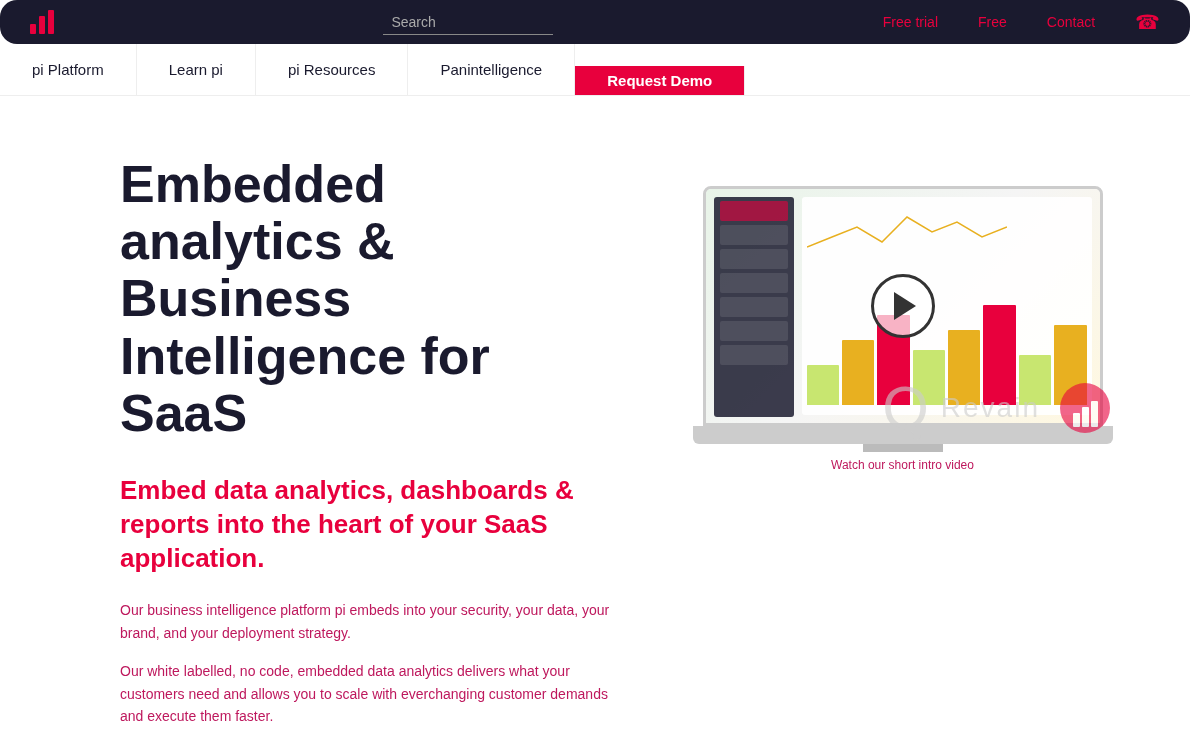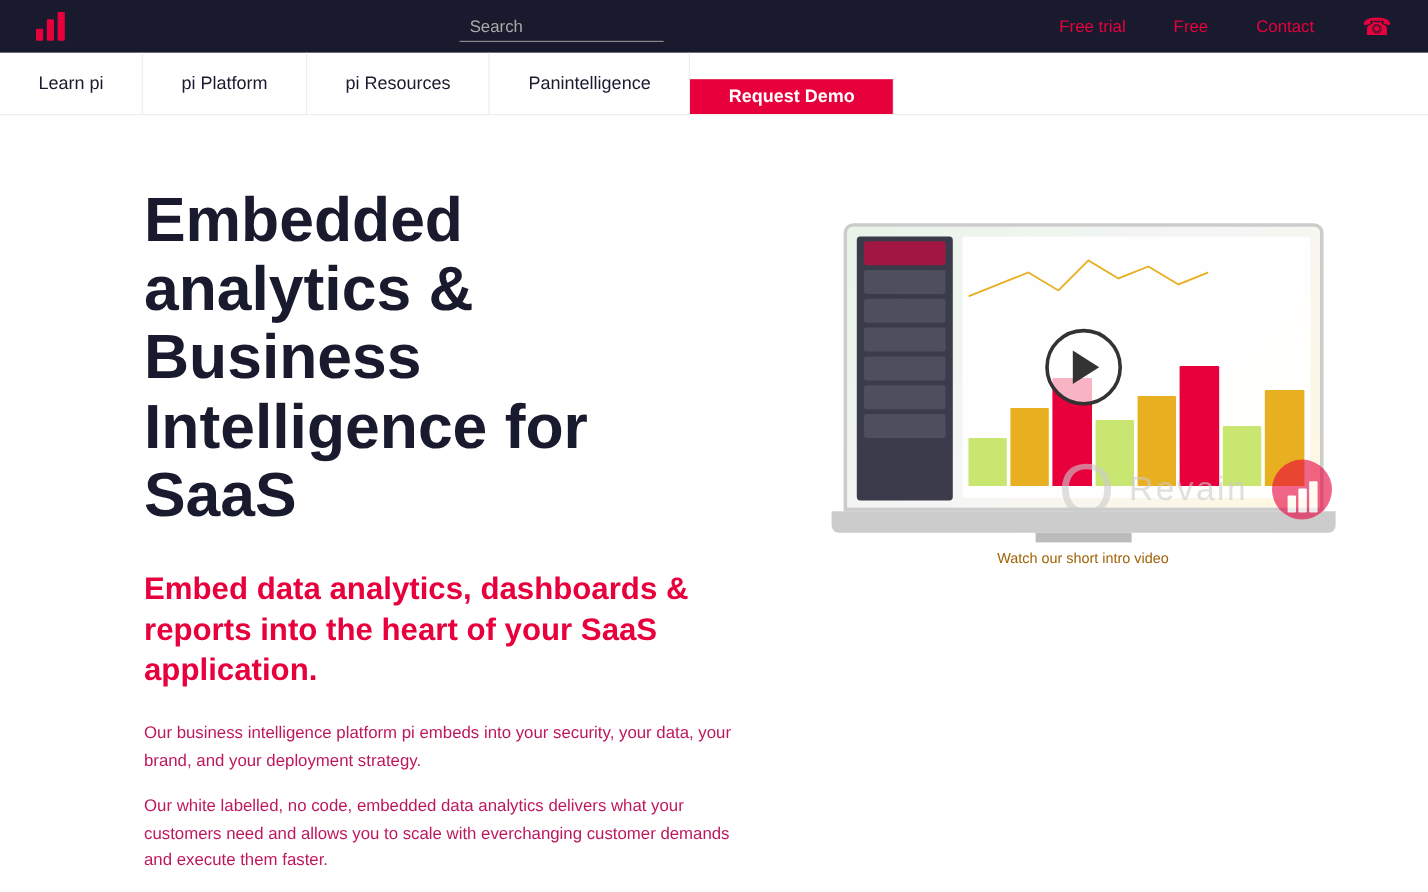--- a/index.html
+++ b/index.html
@@ -6,20 +6,21 @@
     body { font-family: Arial, sans-serif; background: #fff; width: 1190px; overflow-x: hidden; }
 
     
     .top-nav {
       background: #1a1a2e;
       display: flex;
       align-items: center;
       justify-content: space-between;
       padding: 0 30px;
       height: 44px;
+      border-radius: 17px;
     }
     .logo-area {
       display: flex;
       align-items: center;
       gap: 6px;
     }
     .logo-icon {
       display: flex;
       align-items: flex-end;
       gap: 3px;
@@ -195,21 +196,21 @@
       margin-left: -10px;
     }
     .laptop-stand {
       background: #bbb;
       width: 80px;
       height: 8px;
       margin: 0 auto;
     }
     .video-label {
       font-size: 12px;
-      color: #a16207;
+      color: #be185d;
       margin-top: 6px;
       text-align: center;
     }
 
     
     .screen-left-panel {
       position: absolute;
       left: 8px;
       top: 8px;
       width: 80px;
@@ -314,22 +315,22 @@
 
   <div class="top-nav-links">
     <a class="top-nav-link">Free trial</a>
     <a class="top-nav-link">Free</a>
     <a class="top-nav-link">Contact</a>
     <span class="phone-icon">☎</span>
   </div>
 </nav>
 
 <nav class="main-nav">
+  <a class="nav-item">pi Platform</a>
   <a class="nav-item">Learn pi</a>
-  <a class="nav-item">pi Platform</a>
   <a class="nav-item">pi Resources</a>
   <a class="nav-item">Panintelligence</a>
   <a class="nav-item active">Request Demo</a>
 </nav>
 
 <section class="hero">
   <div class="hero-left">
     <h1 class="hero-title">Embedded analytics &amp; Business Intelligence for SaaS</h1>
     <p class="hero-subtitle">Embed data analytics, dashboards &amp; reports into the heart of your SaaS application.</p>
     <p class="hero-para">Our business intelligence platform pi embeds into your security, your data, your brand, and your deployment strategy.</p>

